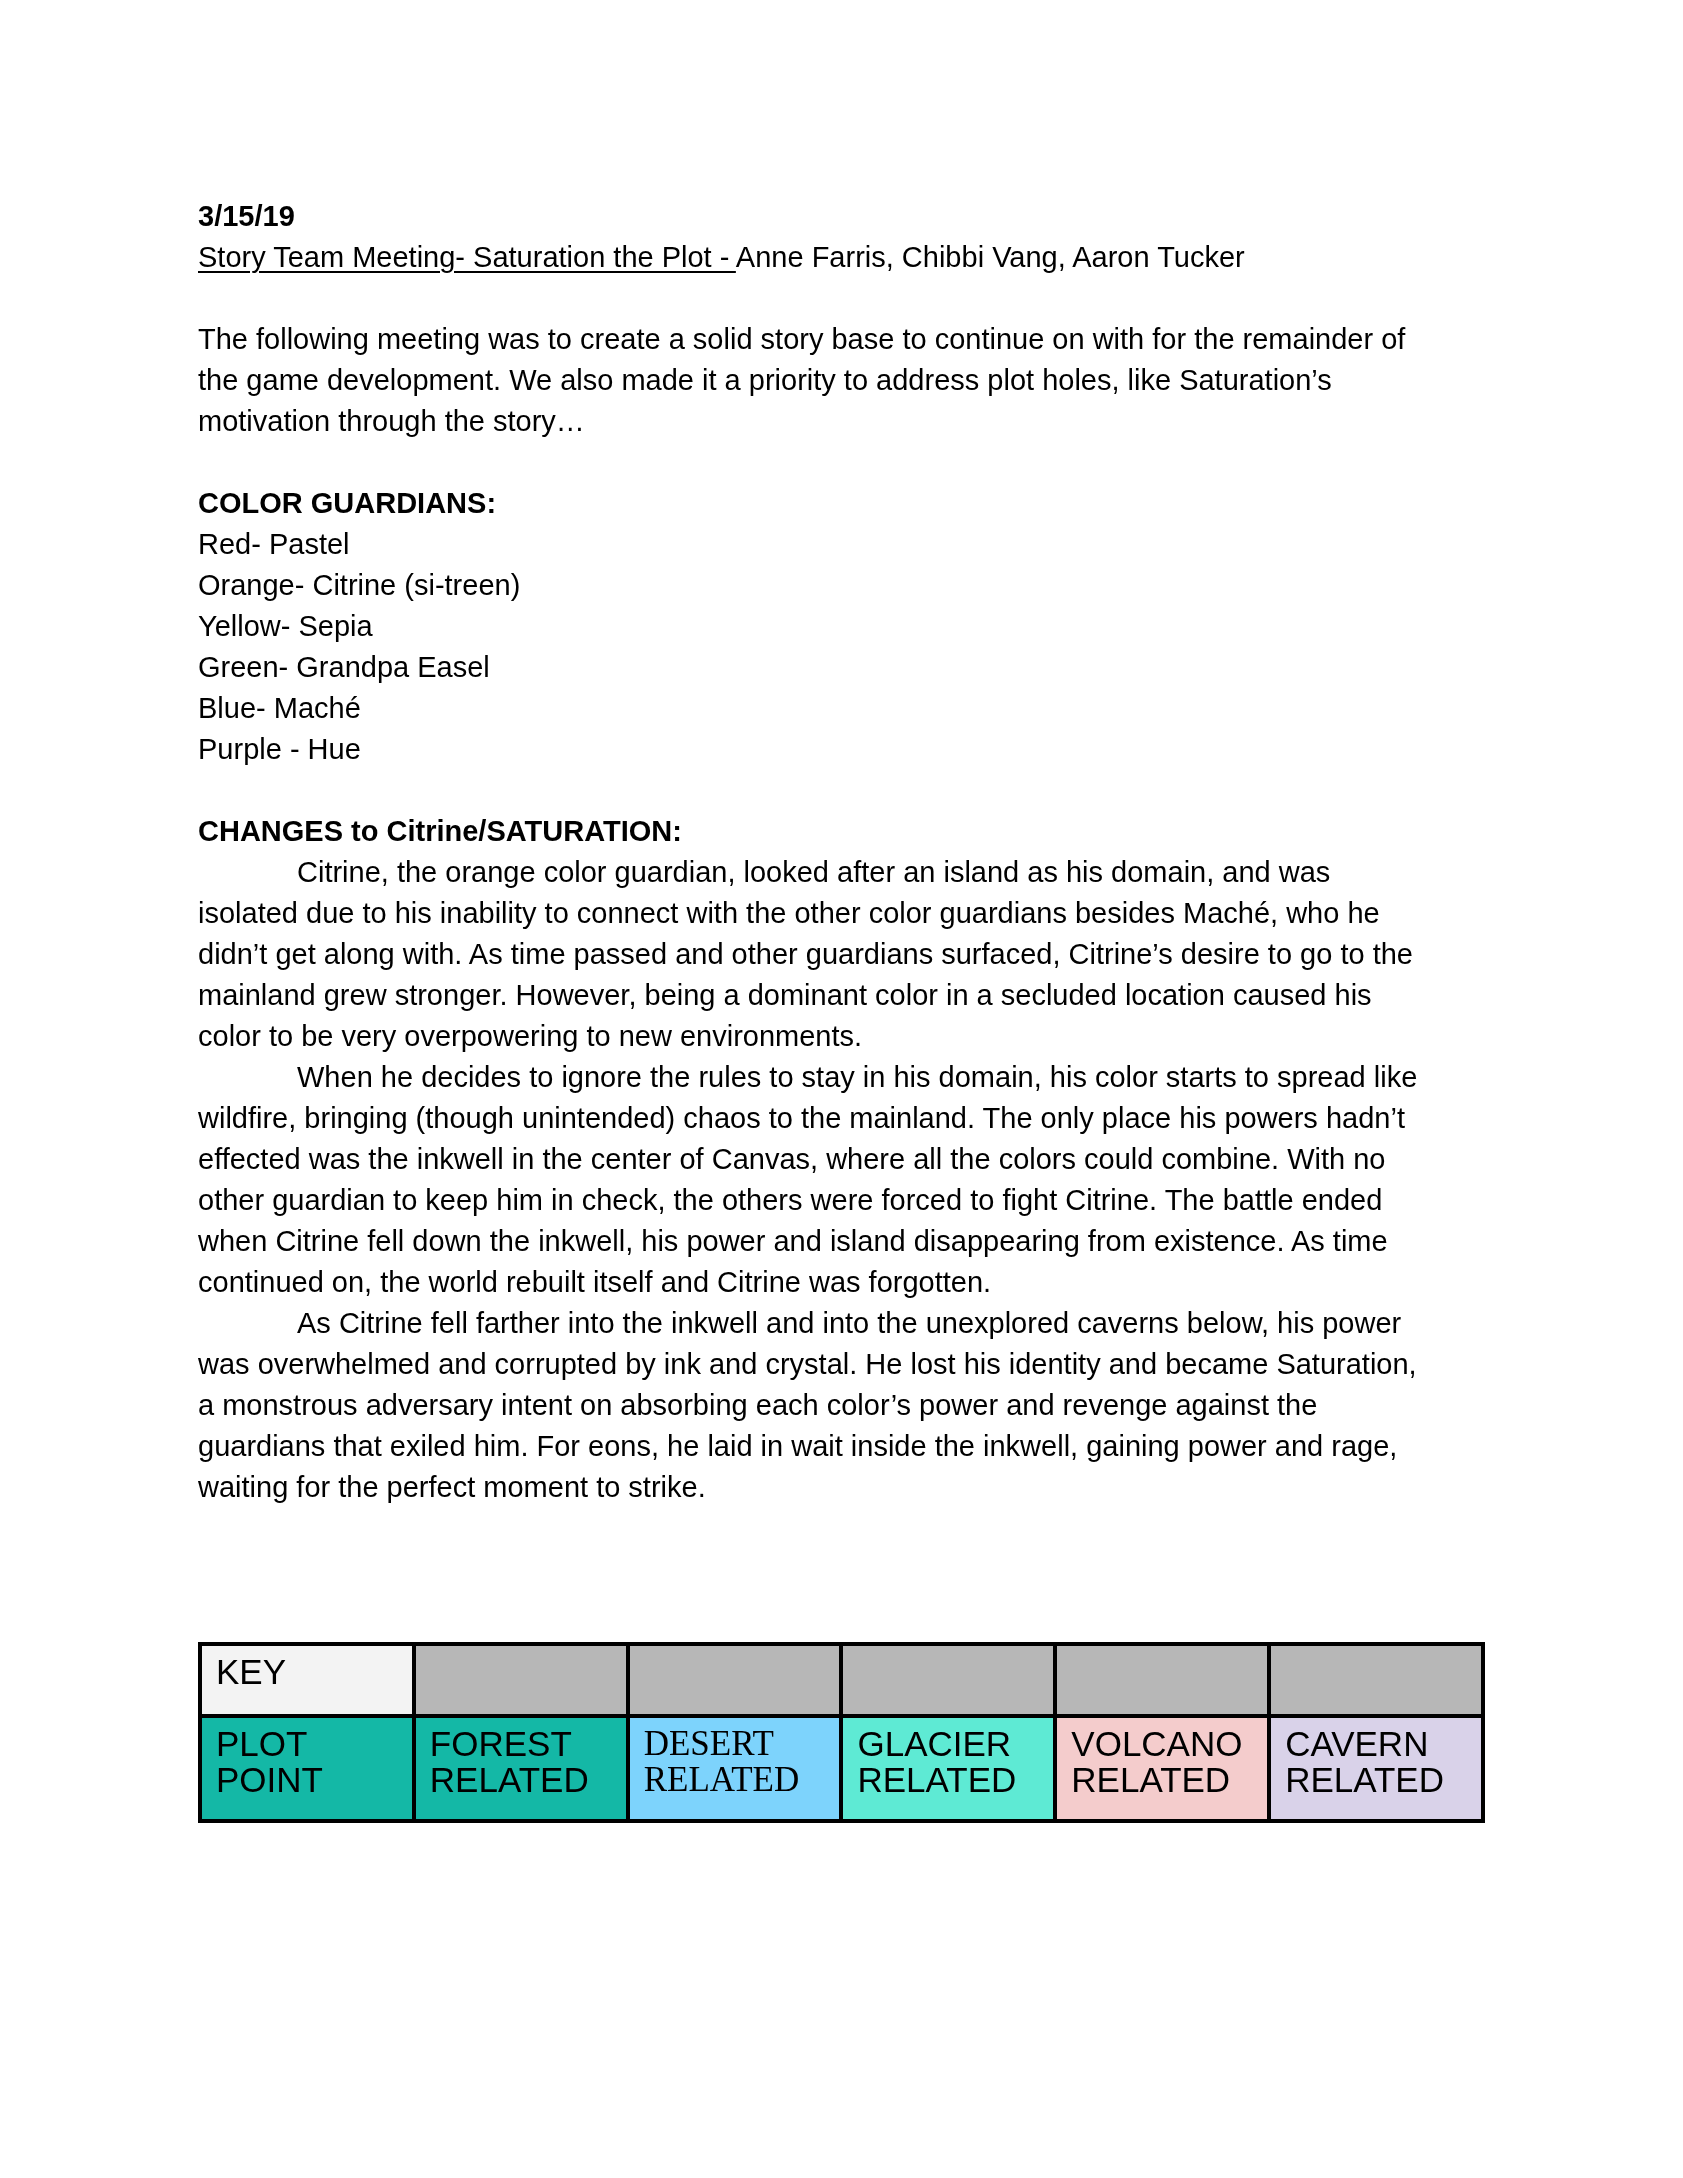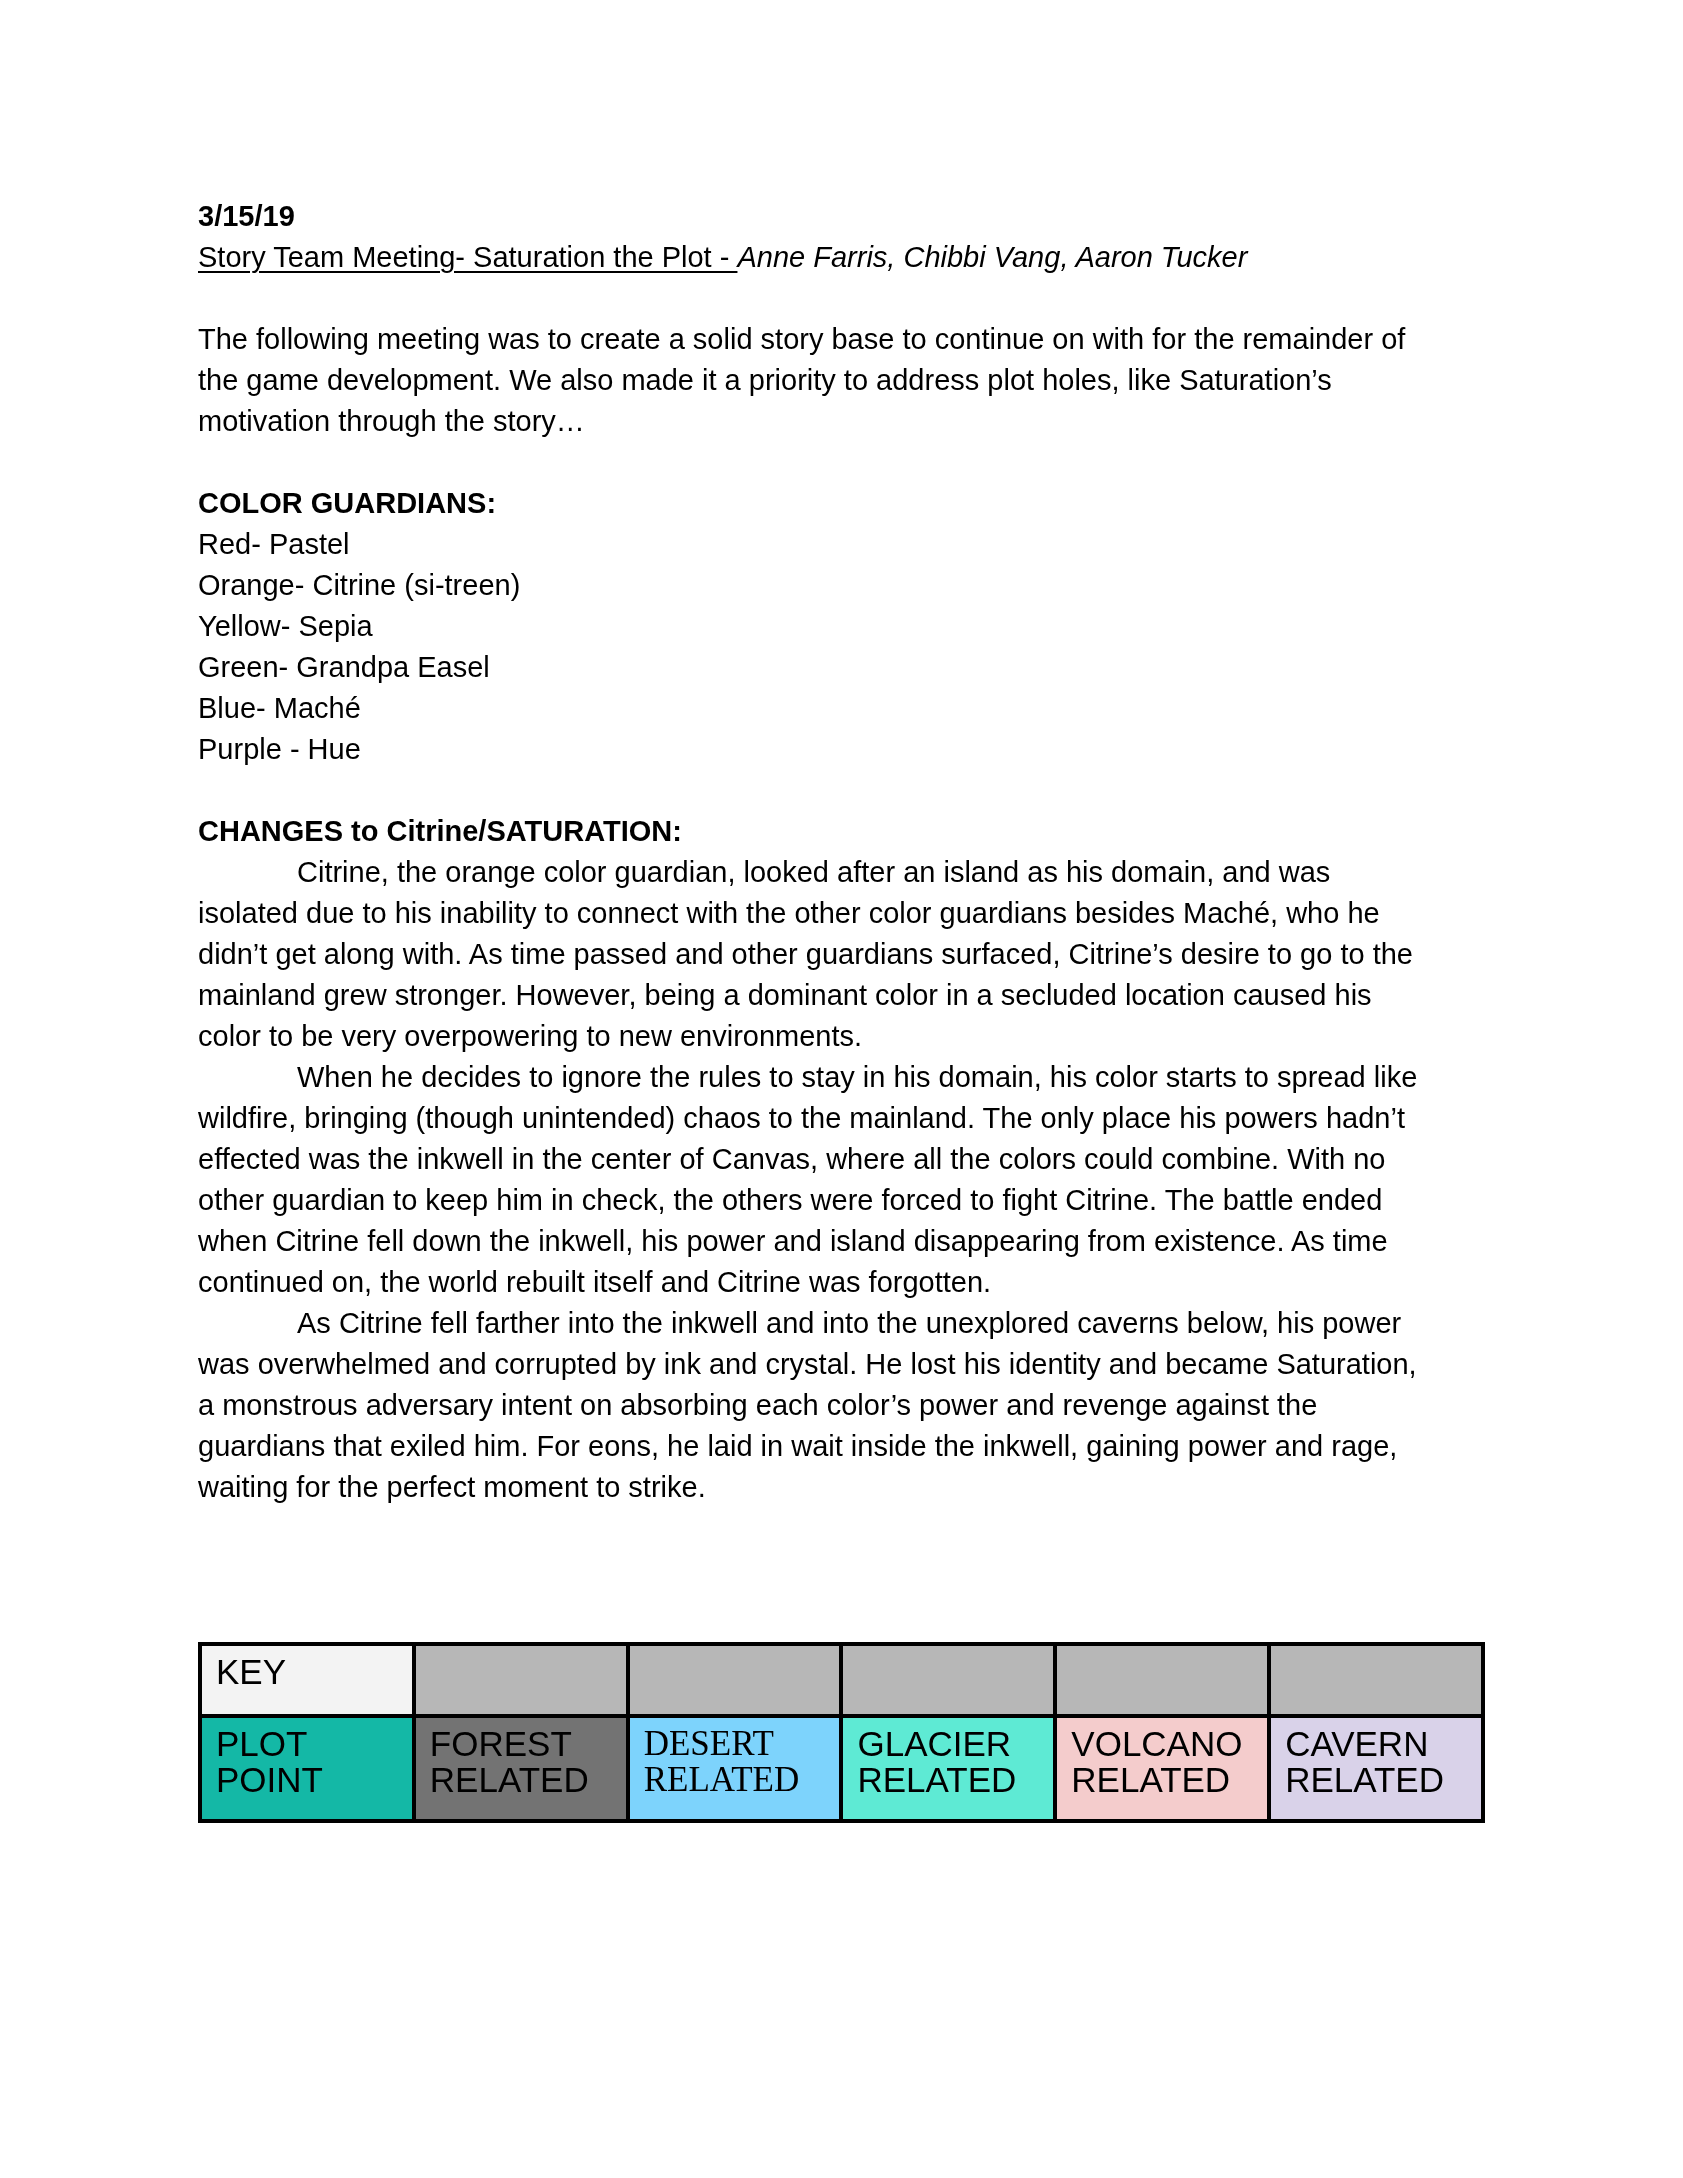--- a/index.html
+++ b/index.html
@@ -5,21 +5,21 @@
   html, body { margin: 0; padding: 0; background: #ffffff; }
   body { width: 1683px; height: 2178px; position: relative; overflow: hidden; }
   .page {
     position: absolute; left: 198px; top: 196px; width: 1287px;
     font-family: "Liberation Sans", sans-serif;
     font-size: 29px; line-height: 41px; color: #000000;
   }
   .line { white-space: nowrap; }
   .bold { font-weight: bold; }
   .u { text-decoration: underline; text-decoration-thickness: 2px; text-underline-offset: 4px; }
-  .it { font-style: italic; }
+  .it { }
   .gap { height: 41px; }
   .indent { text-indent: 99px; }
   table.story-map {
     position: absolute; left: 198px; top: 1642px;
     width: 1287px; border-collapse: collapse; table-layout: fixed;
     font-family: "Liberation Sans", sans-serif; font-size: 35px; color: #000;
   }
   table.story-map td {
     border: 4px solid #000; padding: 8px 14px; vertical-align: top;
     line-height: 36px;
@@ -88,21 +88,21 @@
     <td style="background-color: rgb(183, 183, 183);"></td>
     <td style="background-color: rgb(183, 183, 183);"></td>
     <td style="background-color: rgb(183, 183, 183);"></td>
     <td style="background-color: rgb(183, 183, 183);"></td>
   </tr>
   <tr class="legend-row">
     <td style="background-color: #14b8a6;">
       <div>PLOT POINT</div>
       <div></div>
     </td>
-    <td style="background-color: #737373;">
+    <td style="background-color: #14b8a6;">
       <div>FOREST</div>
       <div>RELATED</div>
     </td>
     <td style="background-color: #7dd3fc; font-family: Liberation Serif, serif;">
       <div>DESERT</div>
       <div>RELATED</div>
     </td>
     <td style="background-color: #5eead4;">
       <div>GLACIER</div>
       <div>RELATED</div>

